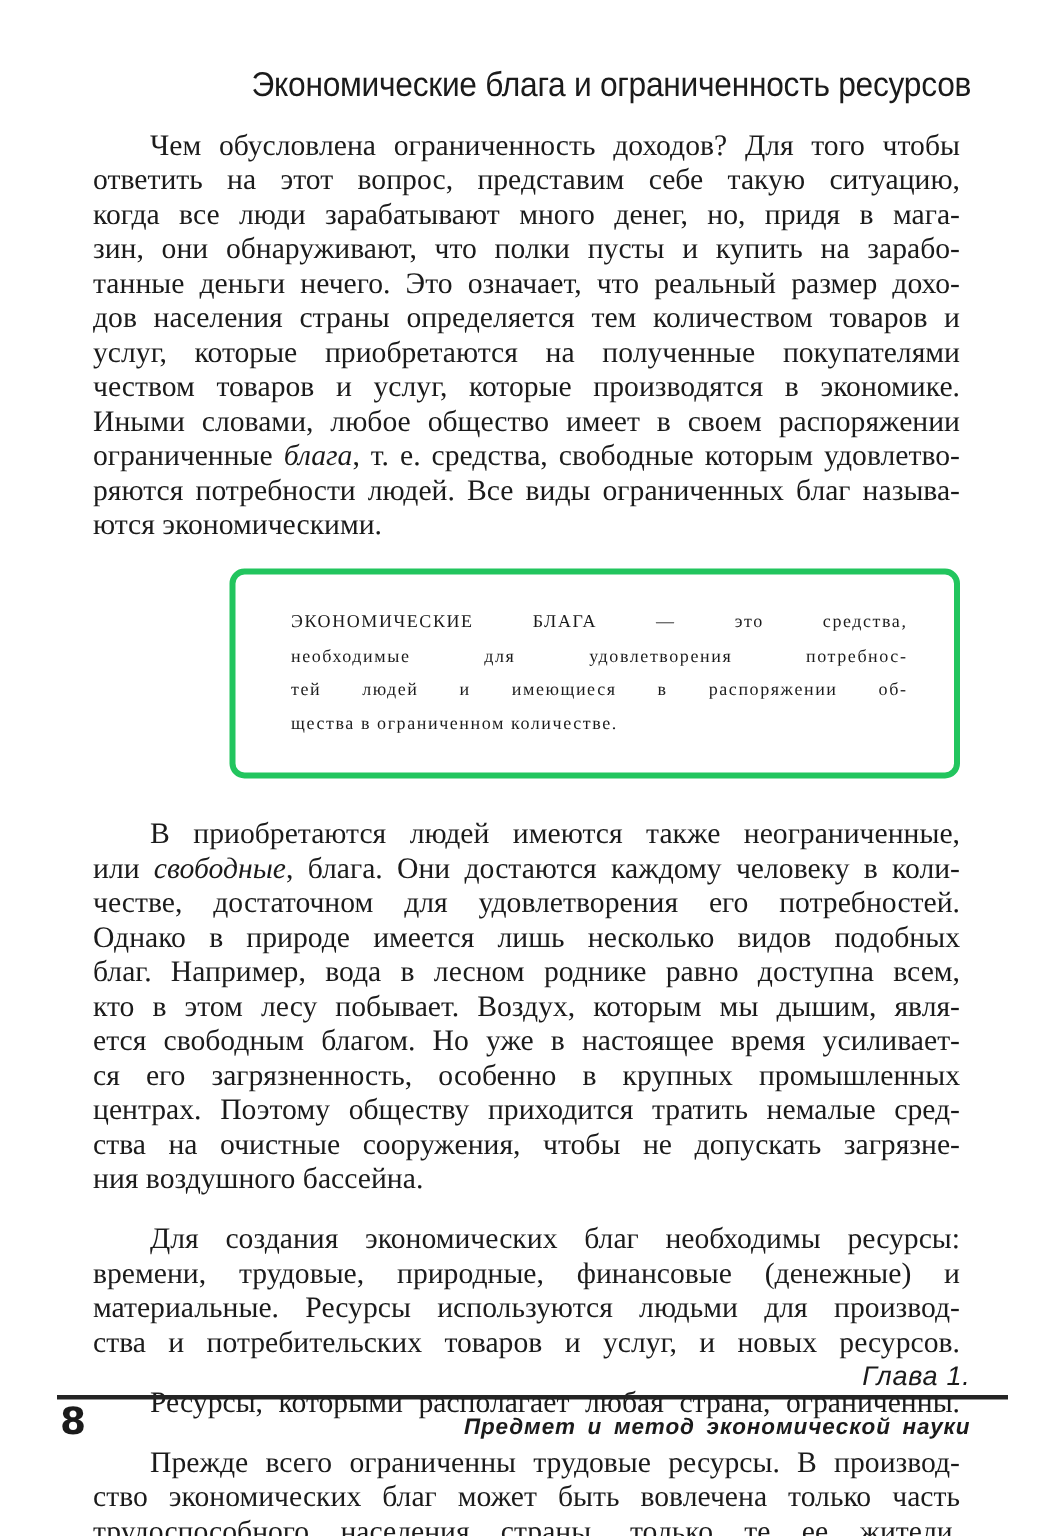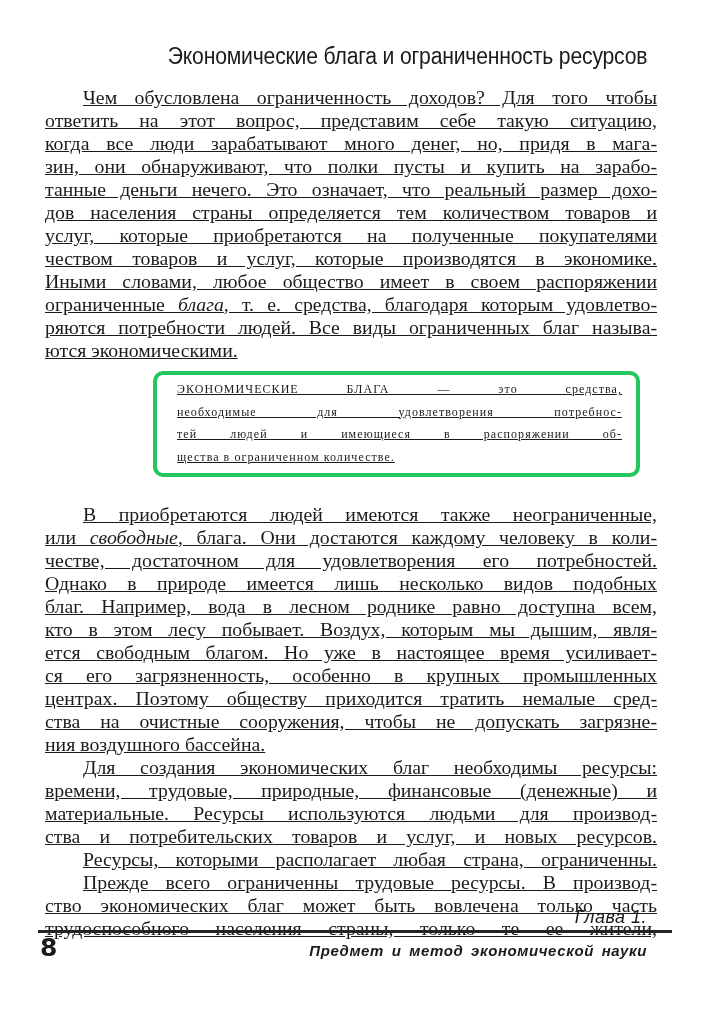--- a/index.html
+++ b/index.html
@@ -28,21 +28,21 @@
   }
   
   .body-col {
     margin:0 46px 0 45px;
     font-family:"Liberation Serif", serif;
     font-size:19.8px;
     line-height:23px;
   }
   .paras-before { margin-top:18px; }
   .paras-after  { margin-top:26px; }
-  .para { margin:0;text-decoration:underline; }
+  .para { margin:17px; }
   .line {
     text-align:justify;
     -moz-text-align-last:justify;
     text-align-last:justify;
     white-space:normal;
   }
   .line.last {
     -moz-text-align-last:left;
     text-align-last:left;
   }
@@ -119,21 +119,21 @@
         <div class="para">
           <div class="line first"><span>Чем обусловлена ограниченность доходов? Для того чтобы</span></div>
           <div class="line"><span>ответить на этот вопрос, представим себе такую ситуацию,</span></div>
           <div class="line"><span>когда все люди зарабатывают много денег, но, придя в мага-</span></div>
           <div class="line"><span>зин, они обнаруживают, что полки пусты и купить на зарабо-</span></div>
           <div class="line"><span>танные деньги нечего. Это означает, что реальный размер дохо-</span></div>
           <div class="line"><span>дов населения страны определяется тем количеством товаров и</span></div>
           <div class="line"><span>услуг, которые приобретаются на полученные покупателями</span></div>
           <div class="line"><span>чеством товаров и услуг, которые производятся в экономике.</span></div>
           <div class="line"><span>Иными словами, любое общество имеет в своем распоряжении</span></div>
-          <div class="line"><span>ограниченные </span><i>блага</i><span>, т. е. средства, благодаря которым удовлетво-</span></div>
+          <div class="line"><span>ограниченные </span><i>блага</i><span>, т. е. средства, свободные которым удовлетво-</span></div>
           <div class="line"><span>ряются потребности людей. Все виды ограниченных благ называ-</span></div>
           <div class="line last"><span>ются экономическими.</span></div>
         </div>
       </div>
 
     <div class="def-box">
         <div class="para">
           <div class="line first"><span>ЭКОНОМИЧЕСКИЕ БЛАГА — это средства,</span></div>
           <div class="line"><span>необходимые для удовлетворения потребнос-</span></div>
           <div class="line"><span>тей людей и имеющиеся в распоряжении об-</span></div>

